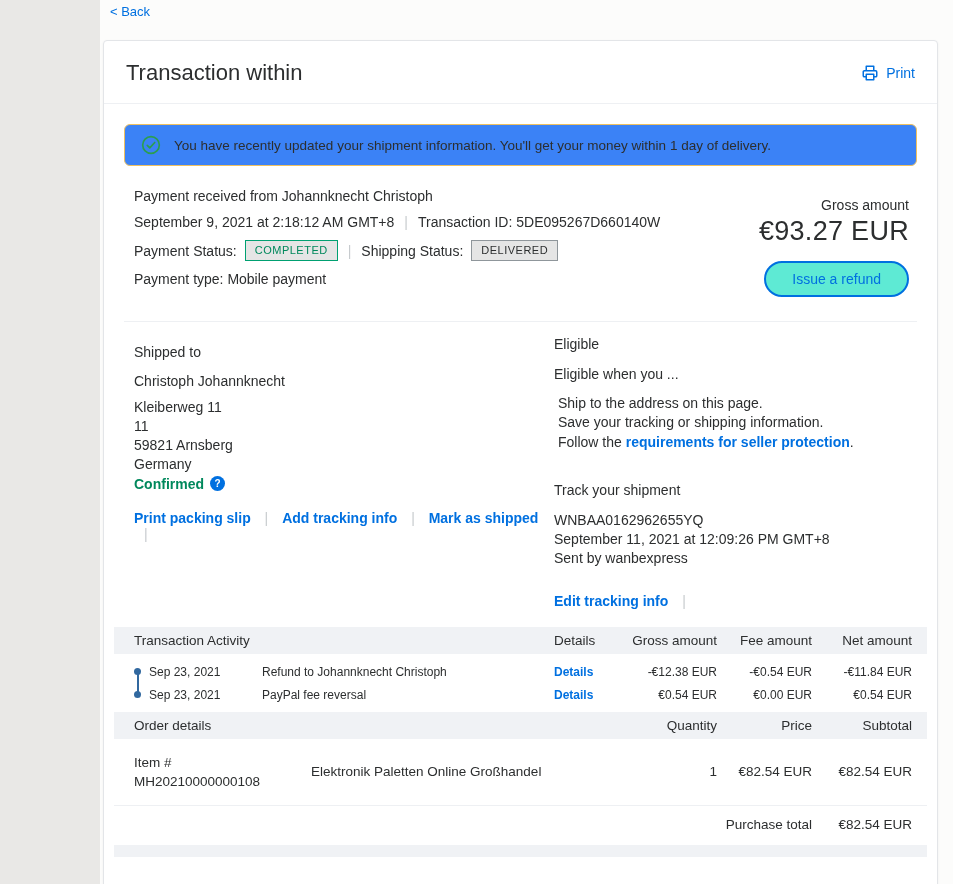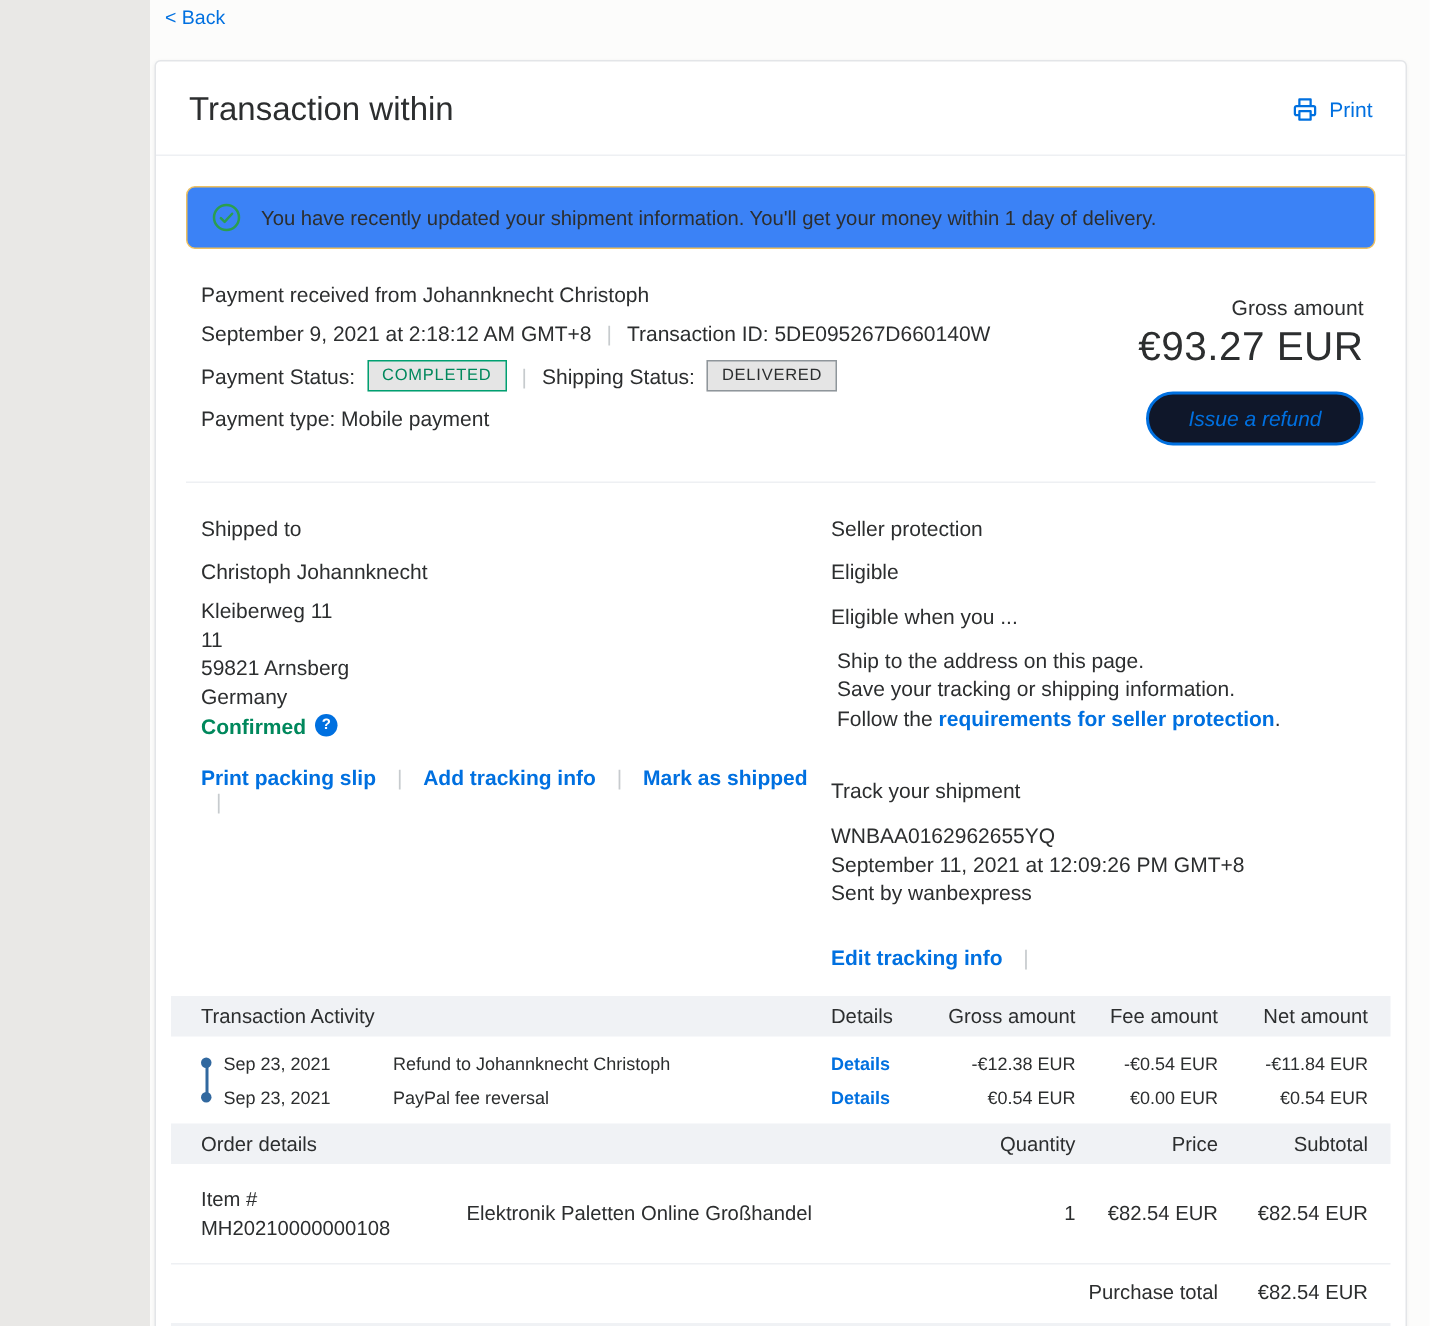--- a/index.html
+++ b/index.html
@@ -39,22 +39,22 @@
   .badge {
     display:inline-block; font-size:11px; letter-spacing:0.5px; line-height:1;
     padding:4px 9px; margin-left:8px; border:1px solid; background:#e5e5e5;
   }
   .badge.completed { color:#00885c; border-color:#00a071; }
   .badge.delivered { color:#2c2e2f; border-color:#8f969b; }
   .pay-right { text-align:right; }
   .gross-label { font-size:14px; margin-bottom:3px; }
   .gross-amount { font-size:27px; font-weight:400; letter-spacing:0.3px; margin-bottom:14px; }
   .refund-btn {
-    display:inline-block; border:2px solid #0070e0; color:#0070e0; background:#0f172a;
-    border-radius:22px; padding:8px 26px; font-size:14px; font-family:inherit; cursor:pointer;font-style:italic;
+    display:inline-block; border:2px solid #0070e0; color:#0070e0; background:#5eead4;
+    border-radius:22px; padding:8px 26px; font-size:14px; font-family:inherit; cursor:pointer;
   }
   .section-divider { border-top:1px solid #eef0f3; margin:0 20px; }
   .cols { display:flex; padding:14px 28px 18px 30px; font-size:14px; }
   .col-left { width:420px; flex-shrink:0; }
   .col-right { flex:1; }
   .col-title { margin:8px 0 13px; }
   .recipient-name { margin-bottom:9px; }
   .addr-line { line-height:19px; }
   .confirmed-row { display:flex; align-items:center; gap:6px; height:19px; }
   .confirmed-link { color:#00885c; font-weight:700; text-decoration:none; cursor:pointer; }
@@ -175,21 +175,20 @@
         <a class="blue-link">Print packing slip</a>
         <span class="sep">|</span>
         <a class="blue-link">Add tracking info</a>
         <span class="sep">|</span>
         <a class="blue-link">Mark as shipped</a>
         <span class="sep">|</span>
       </div>
     </div>
 
     <div class="col-right">
-      <div class="col-title">Seller protection</div>
       <div class="sp-status">Eligible</div>
       <div class="sp-when">Eligible when you ...</div>
       <div class="cond">Ship to the address on this page.</div>
       <div class="cond">Save your tracking or shipping information.</div>
       <div class="cond">
         <span>Follow the </span><a class="blue-link">requirements for seller protection</a><span>.</span>
       </div>
       <div class="track-title">Track your shipment</div>
       <div class="track-line">WNBAA0162962655YQ</div>
       <div class="track-line">September 11, 2021 at 12:09:26 PM GMT+8</div>

